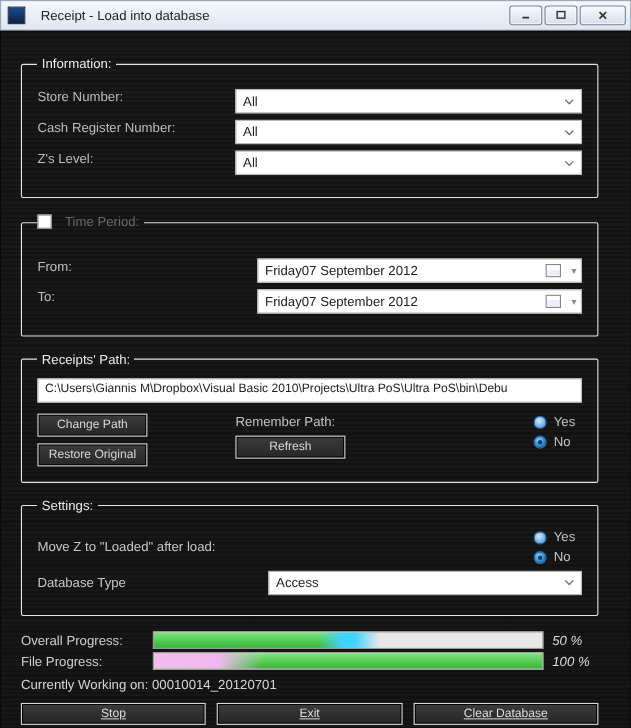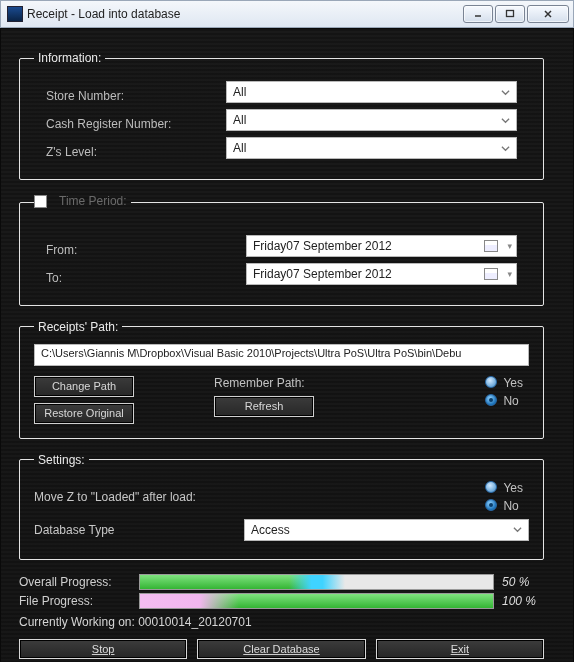--- a/index.html
+++ b/index.html
@@ -6,21 +6,21 @@
   body { background: #d0d0d0; width: 574px; height: 662px; overflow: hidden; }
 
   
   .titlebar {
     height: 28px;
     background: linear-gradient(#f4f7fb, #dfe7f2);
     border: 1px solid #9aa7b8;
     display: flex;
     align-items: center;
     padding: 0 4px 0 6px;
-    gap: 4px;
+    gap: 14px;
     position: relative;
   }
   .titlebar .appicon {
     width: 16px; height: 16px;
     background: linear-gradient(#1a4a8f,#0a2447);
     border:1px solid #223;
   }
   .titlebar .title { font-size: 12px; color: #222; flex: 1; }
   .winbtns { display:flex; gap:2px; }
   .winbtn {
@@ -51,21 +51,21 @@
     border:1px solid #e4e4e4;
     border-radius:2px;
     padding: 10px 14px 14px 14px;
     margin-bottom: 14px;
     position: relative;
   }
   fieldset.group > legend {
     font-size:12px; color:#eaeaea; padding:0 4px;
   }
 
-  .row { display:flex; align-items:flex-end; margin: 6px 12px; }
+  .row { display:flex; align-items:flex-start; margin: 6px 0; }
   .lbl { font-size:12px; color:#bdbdbd; width:180px; }
 
   
   .combo {
     flex:1;
     height:22px;
     background:#fff;
     border:1px solid #b9b9b9;
     display:flex; align-items:center;
     padding:0 6px;
@@ -103,21 +103,21 @@
   .darkbtn {
     width:100px; height:21px;
     border:1px solid #d0d0d0;
     background:linear-gradient(#3b3b3b,#272727);
     color:#d8d8d8; font-size:11px;
     display:flex; align-items:center; justify-content:center;
     box-shadow: 0 0 0 1px #000 inset, 0 1px 0 rgba(255,255,255,.05) inset;
   }
 
   .radios { display:flex; flex-direction:column; gap:4px; margin-left:auto; padding-right:6px;}
-  .radio { display:flex; align-items:flex-start; gap:6px; font-size:12px; color:#c2c2c2; }
+  .radio { display:flex; align-items:flex-end; gap:6px; font-size:12px; color:#c2c2c2; }
   .rdot {
     width:12px; height:12px; border-radius:50%;
     border:1px solid #2a6aa8;
     background: radial-gradient(circle at 40% 35%, #8fd1ff, #1a71b8 70%);
     position:relative;
   }
   .rdot.off { background: radial-gradient(circle at 40% 35%, #cfe8ff, #6aa7d8 70%); }
   .rdot.on::after{
     content:""; position:absolute; inset:3px; border-radius:50%;
     background:#0a3e6b;
@@ -329,17 +329,17 @@
         </div>
       <div class="ppct">100 %</div>
     </div>
     <div class="curwork">
       <span>Currently Working on: </span><span>00010014_20120701</span>
     </div>
   </div>
 
   <div class="footerbtns">
     <div class="footbtn">Stop</div>
+    <div class="footbtn">Exit</div>
     <div class="footbtn">Clear Database</div>
-    <div class="footbtn">Exit</div>
   </div>
 
 </div>
 
 </body></html>

